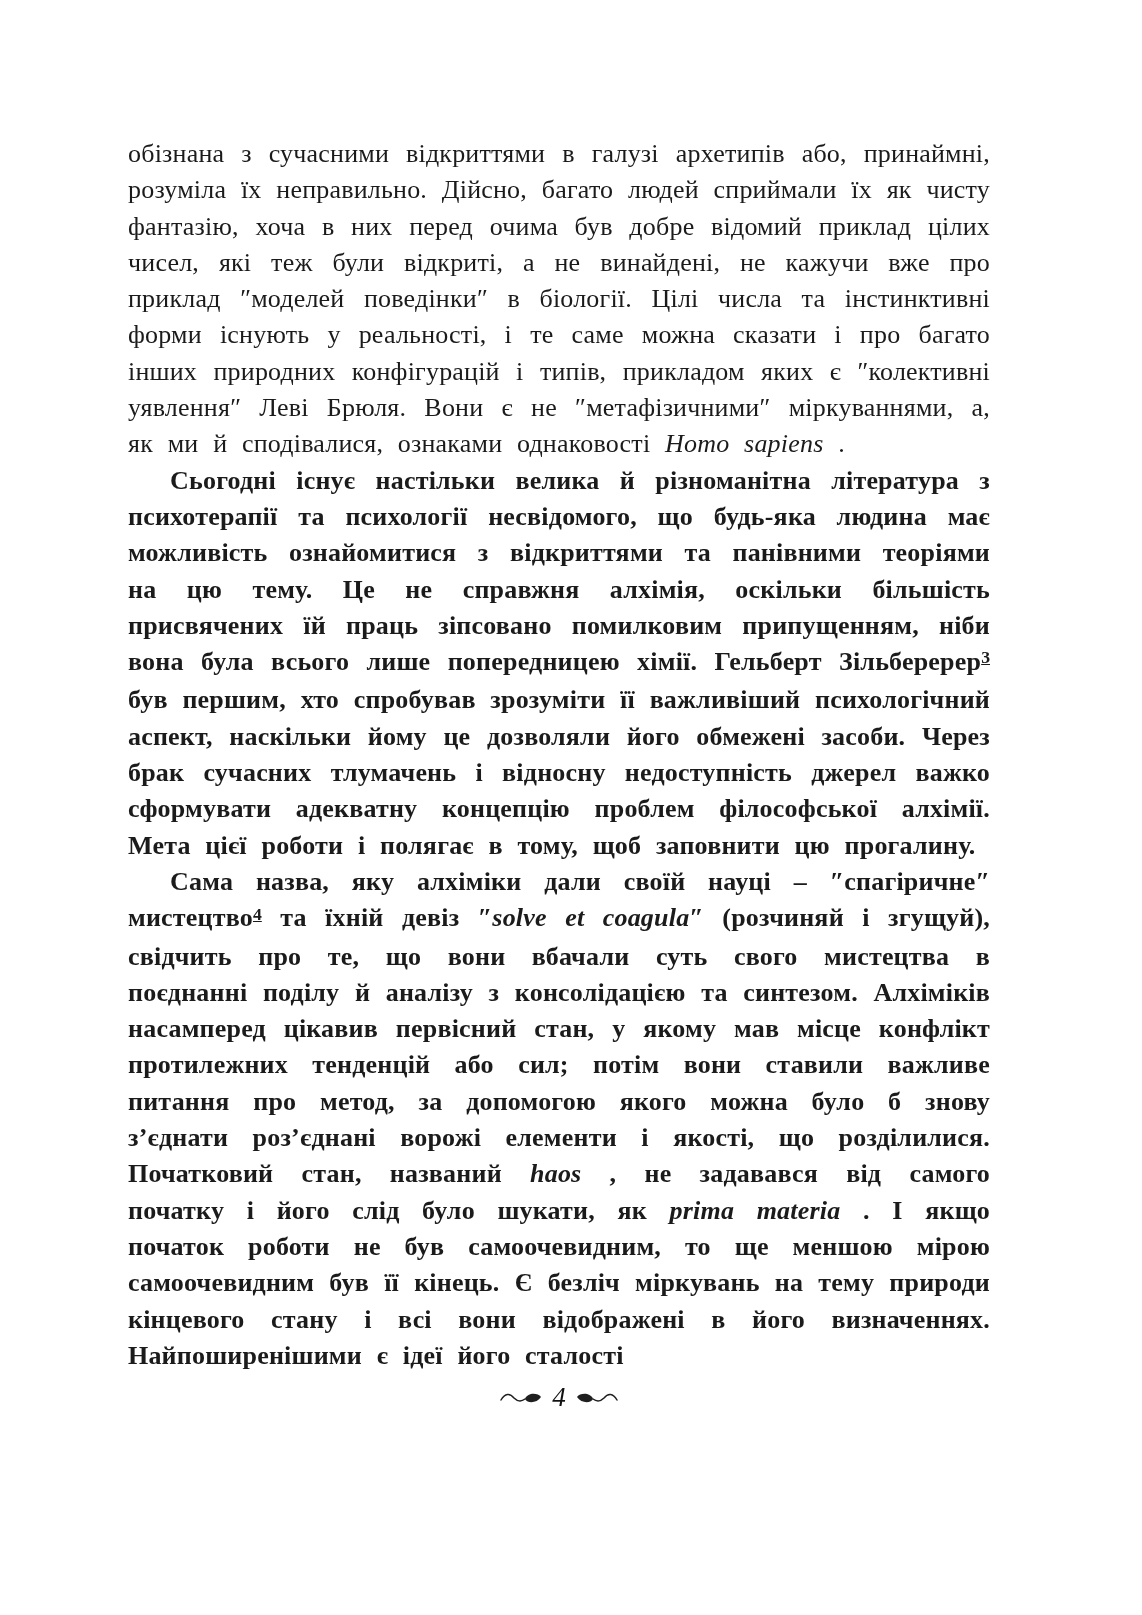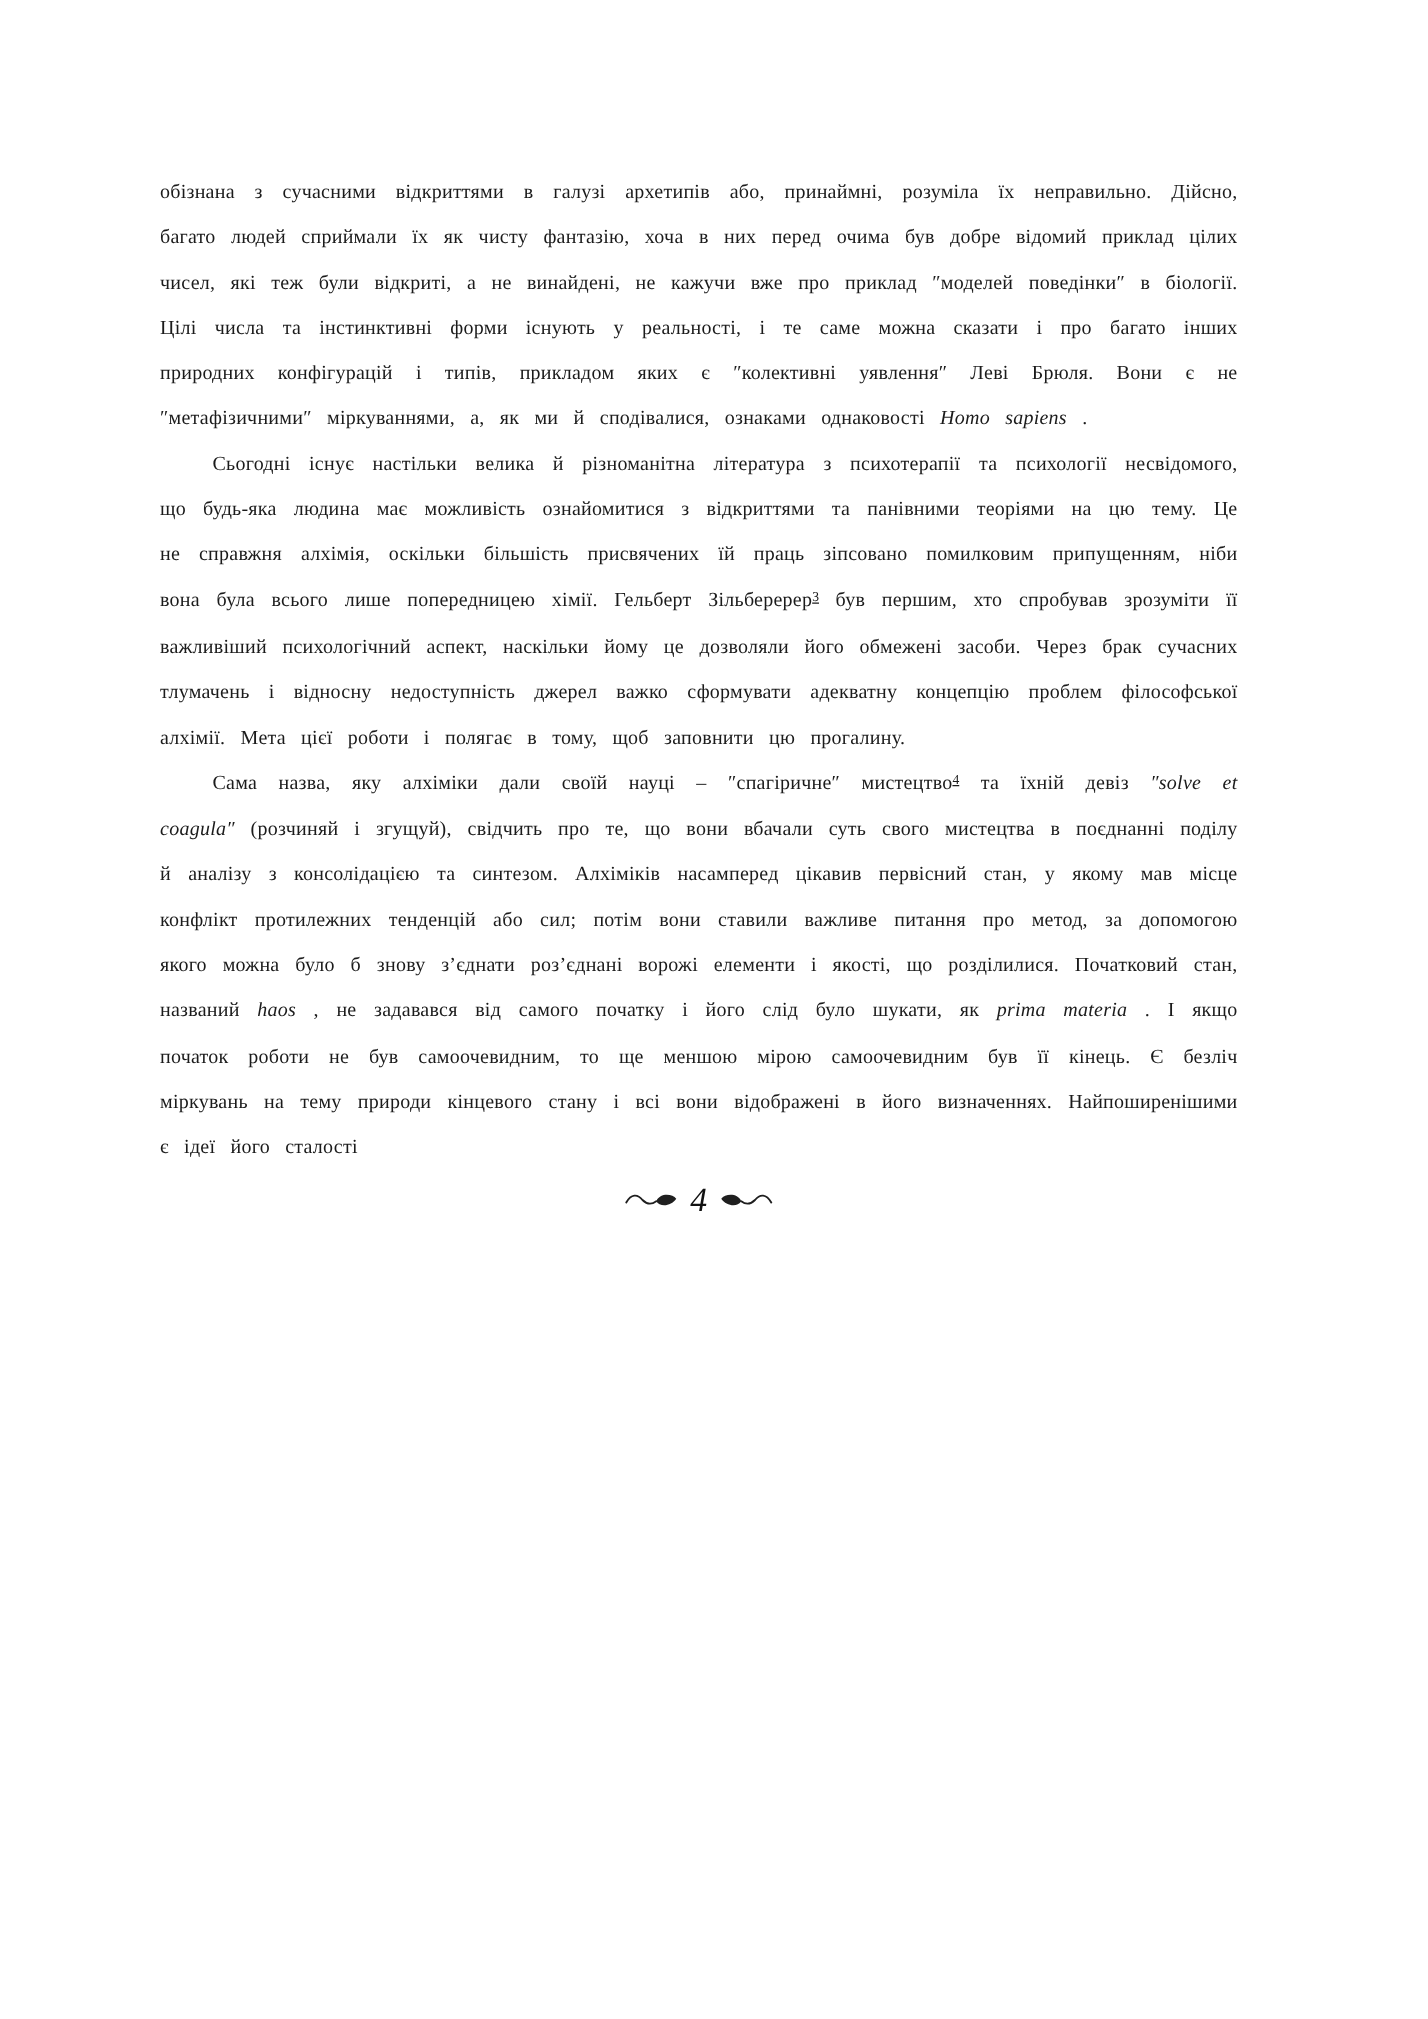--- a/index.html
+++ b/index.html
@@ -14,27 +14,28 @@
     background: #ffffff;
     box-sizing: border-box;
     padding: 136px 152px 0 128px;
     font-family: "Liberation Serif", "DejaVu Serif", serif;
     color: #1b1b1b;
     overflow: hidden;
   }
   .textblock p {
     margin: 0;
     text-align: justify;
-    font-size: 16px;
+    font-size: 26px;
     line-height: 36.3px;
     word-spacing: 8px;
     letter-spacing: 0.2px;
   }
   .textblock p.indent {
     text-indent: 42px;
+    font-weight: bold;
   }
   .seg-normal { font-style: normal; }
   .seg-italic { font-style: italic; }
   .seg-footnote {
     font-size: 0.68em;
     position: relative;
     top: -0.38em;
     text-decoration: underline;
     letter-spacing: 0;
   }

